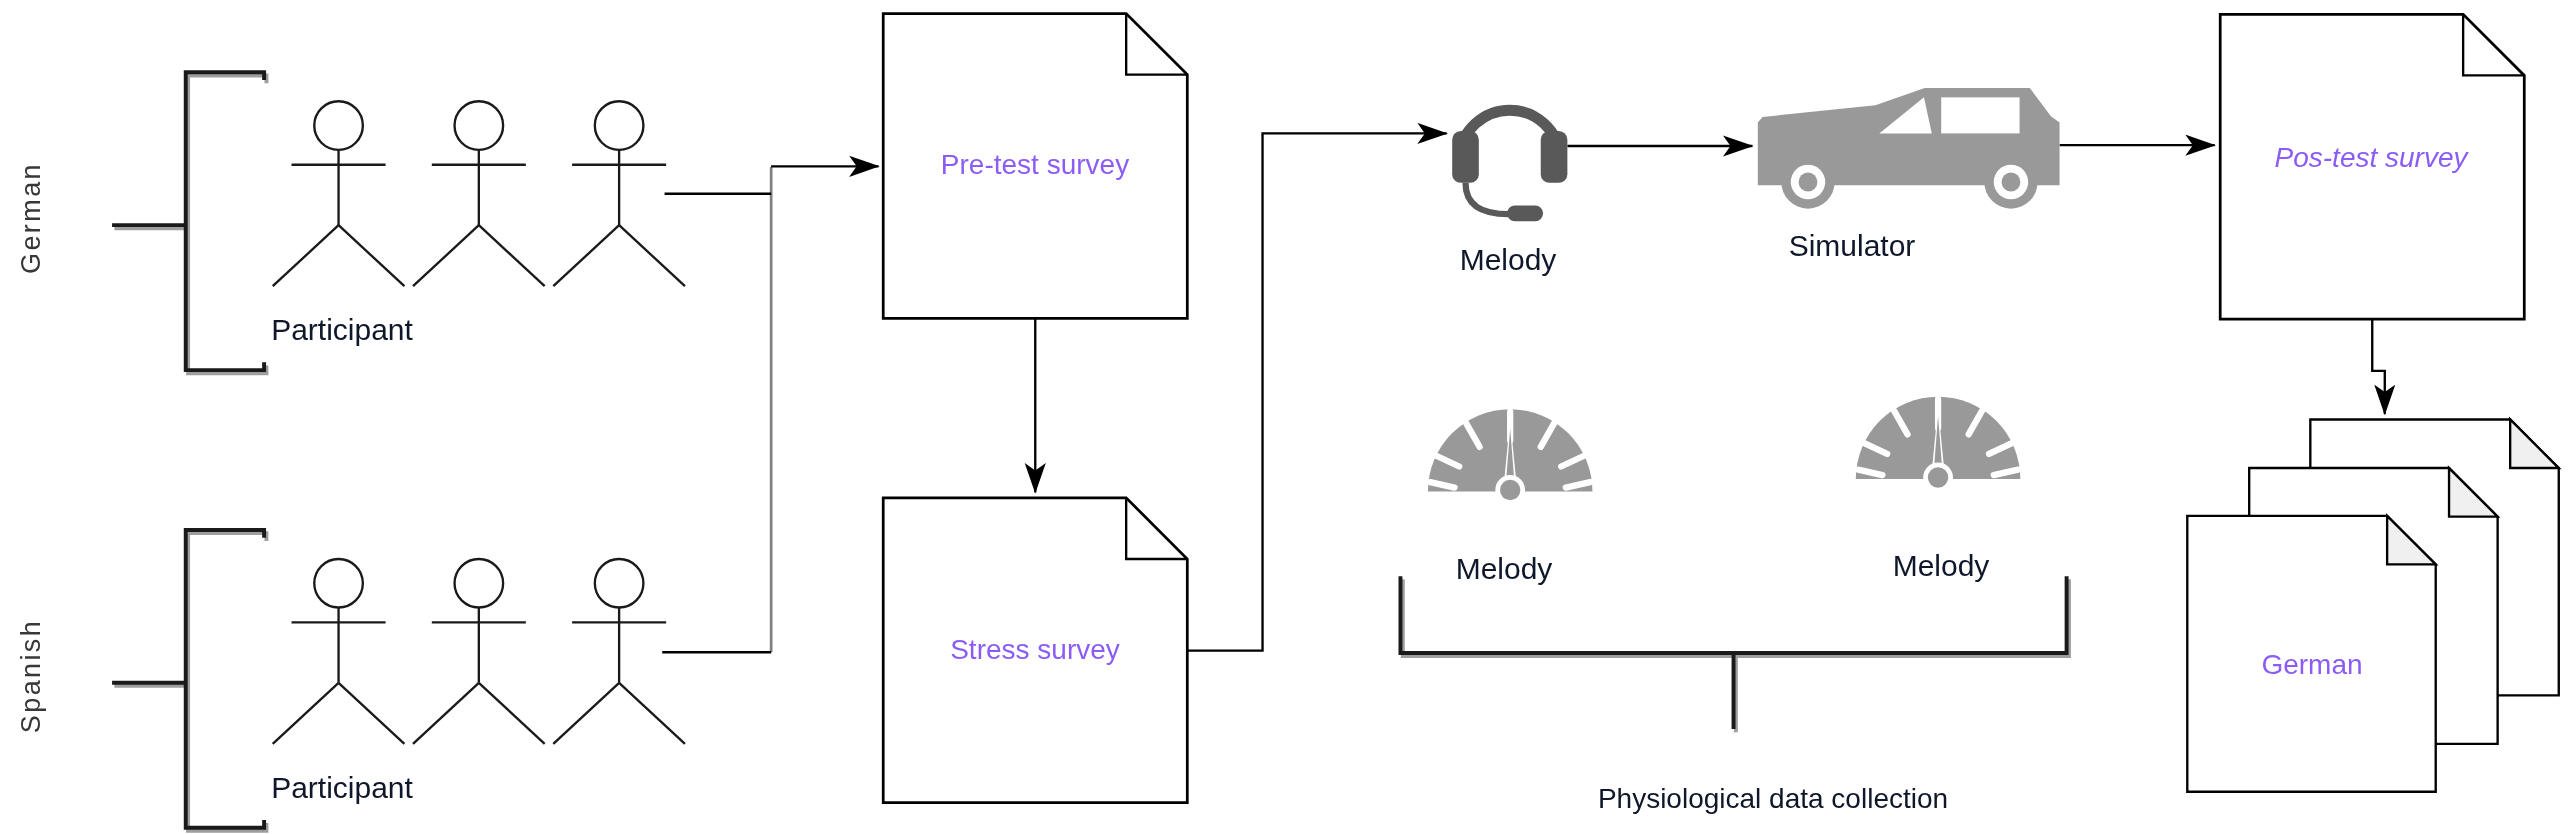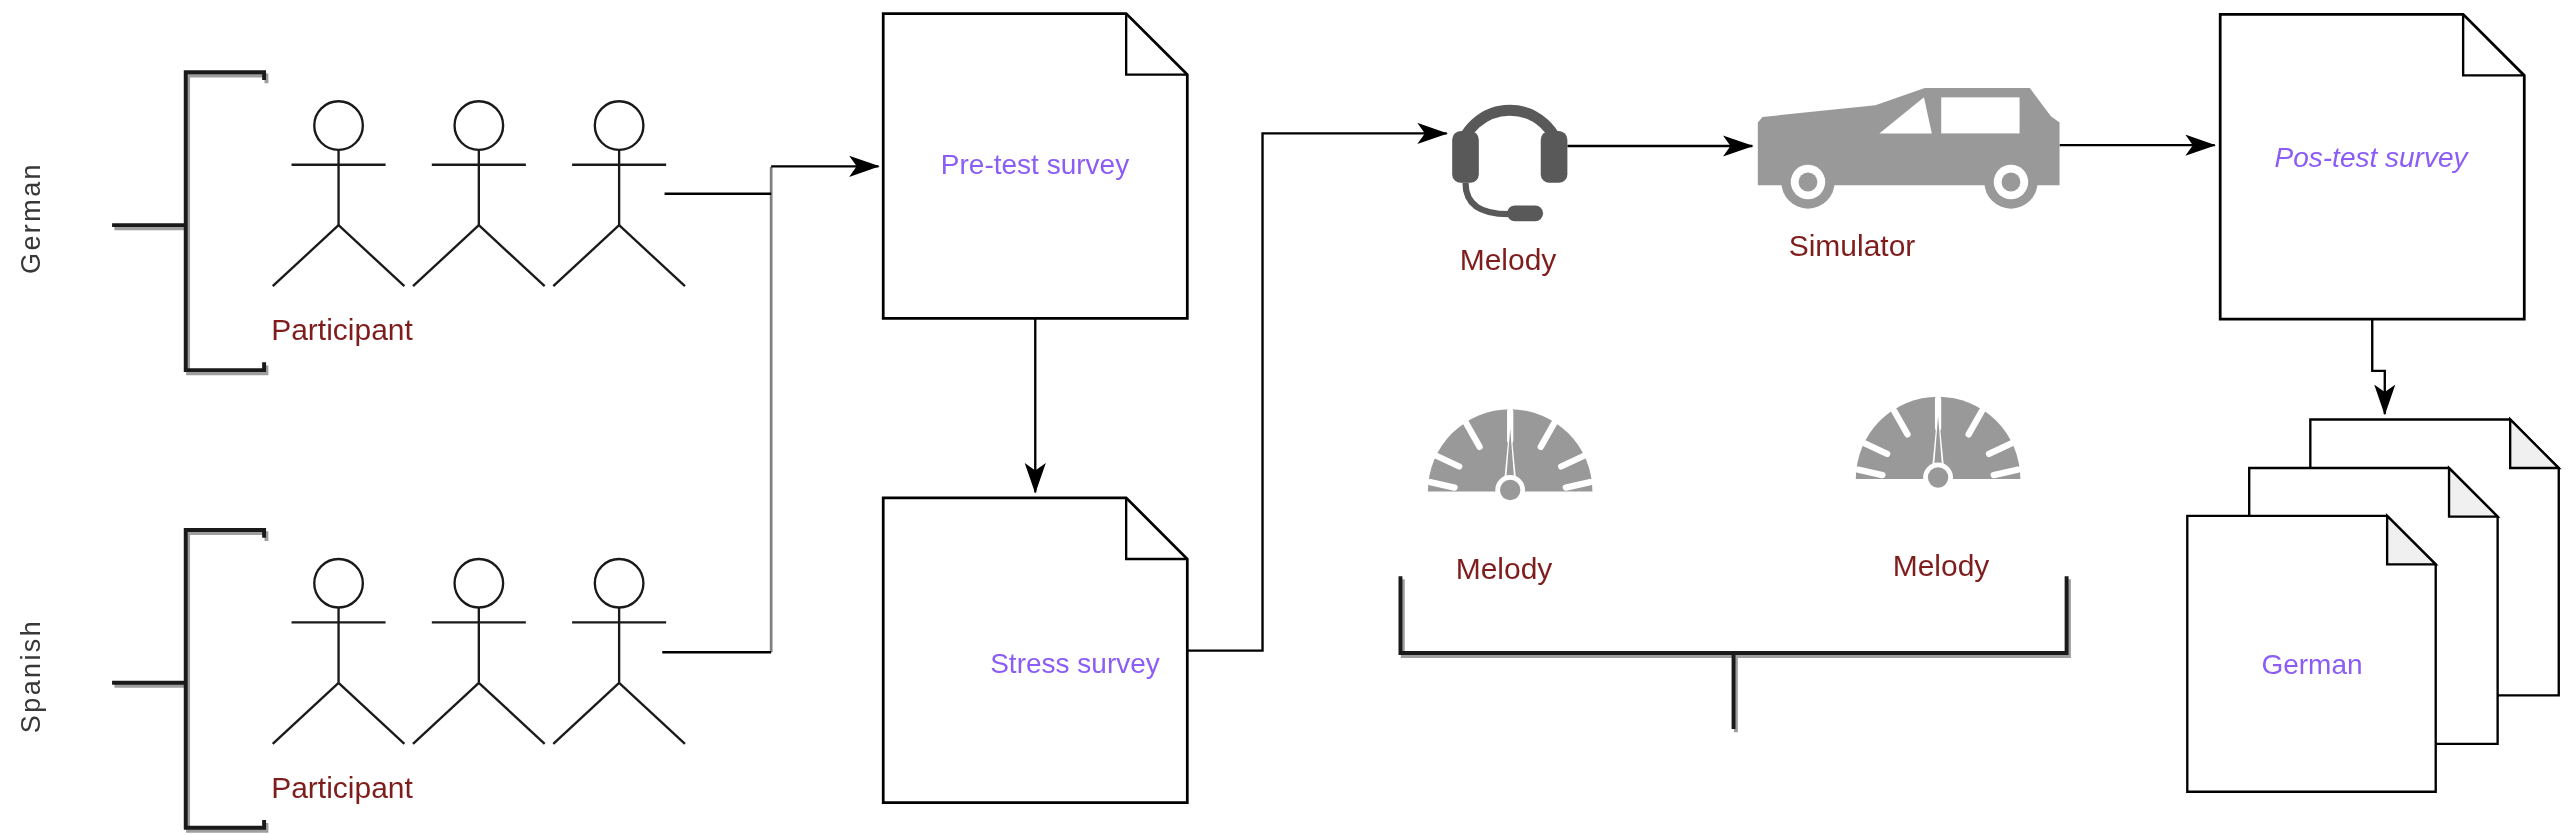--- a/index.html
+++ b/index.html
@@ -8,21 +8,21 @@
     width:2576px;height:835px;
     background:#ffffff;
     font-family:"Liberation Sans", sans-serif;
     overflow:hidden;
   }
   #wires{position:absolute;left:0;top:0;}
   .lbl{
     position:absolute;
     transform:translate(-50%,-50%);
     white-space:nowrap;
-    color:#7f1d1d;
+    color:#0f172a;
     font-size:30px;
     line-height:1.1;
   }
   .title{font-size:28px;color:#8b5cf6;}
   .vlbl{
     position:absolute;
     transform:translate(-50%,-50%) rotate(-90deg);
     white-space:nowrap;
     color:#383838;
     font-size:27px;
@@ -146,25 +146,26 @@
     </g>
   </svg>
 
   <div class="vlbl" style="left:31px;top:218px;">German</div>
   <div class="vlbl" style="left:31px;top:676px;">Spanish</div>
 
   <div class="lbl" style="left:342px;top:329px;">Participant</div>
   <div class="lbl" style="left:342px;top:787px;">Participant</div>
 
   <div class="lbl title" style="left:1035px;top:165px;">Pre-test survey</div>
-  <div class="lbl title" style="left:1035px;top:664px;margin-left:40px;">Stress survey</div>
+  <div class="lbl title" style="left:1035px;top:650px;">Stress survey</div>
   <div class="lbl title" style="left:2371px;top:158px;font-style:italic;">Pos-test survey</div>
 
   <div class="lbl" style="left:1508px;top:259px;">Melody</div>
   <div class="lbl" style="left:1852px;top:245px;">Simulator</div>
 
   <div class="lbl" style="left:1504px;top:568px;">Melody</div>
   <div class="lbl" style="left:1941px;top:565px;">Melody</div>
 
+  <div class="lbl small" style="left:1773px;top:799px;">Physiological data collection</div>
 
   <div class="lbl title" style="left:2312px;top:665px;">German</div>
 </div>
 
 
 </body></html>

